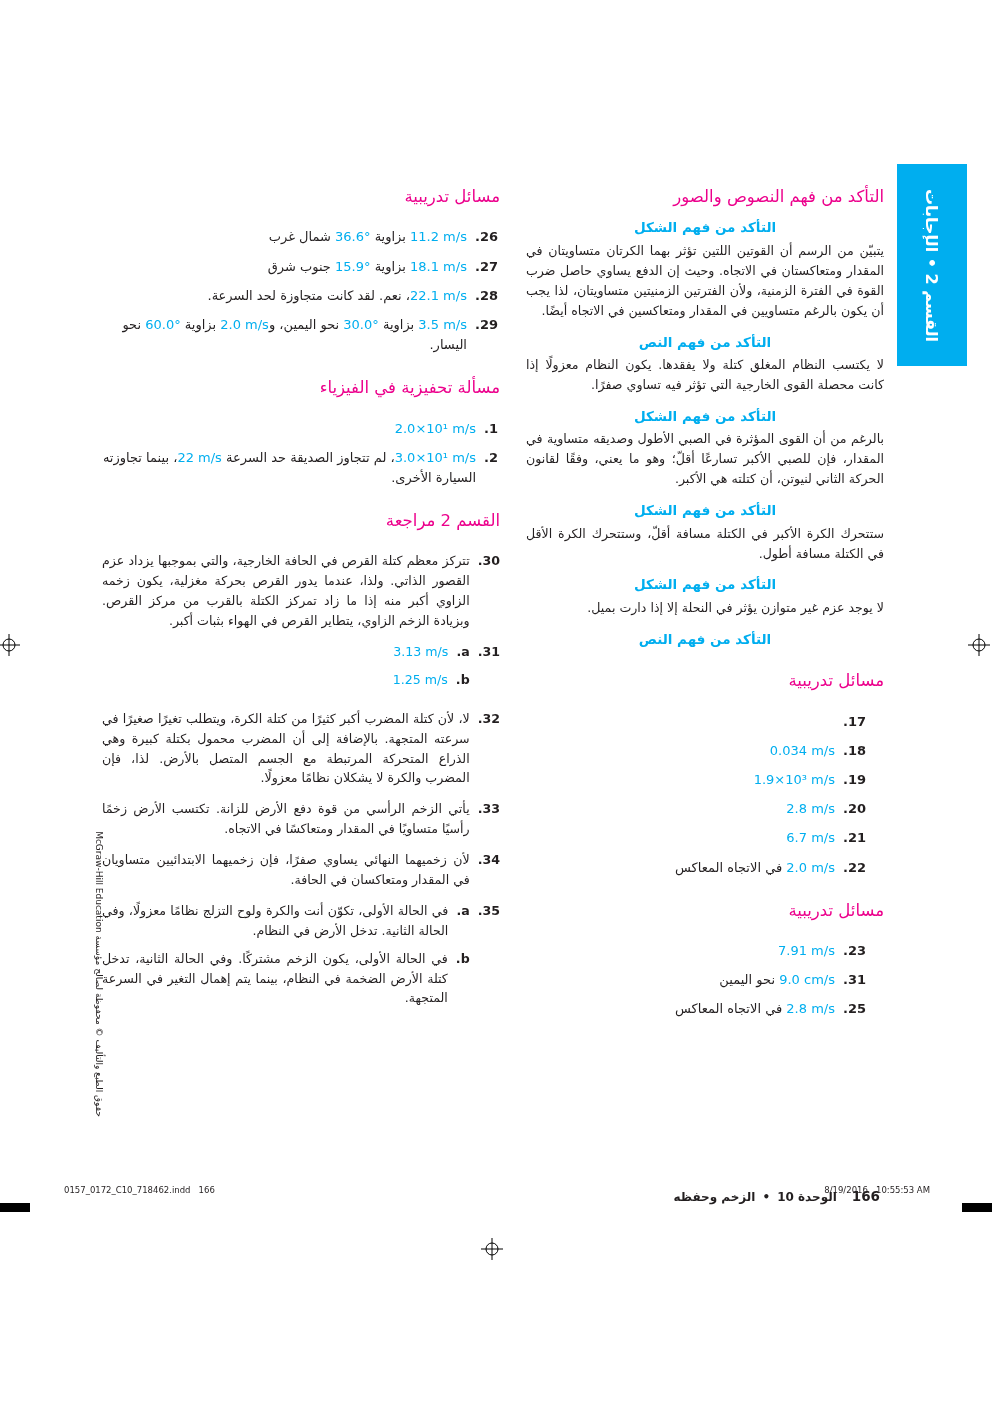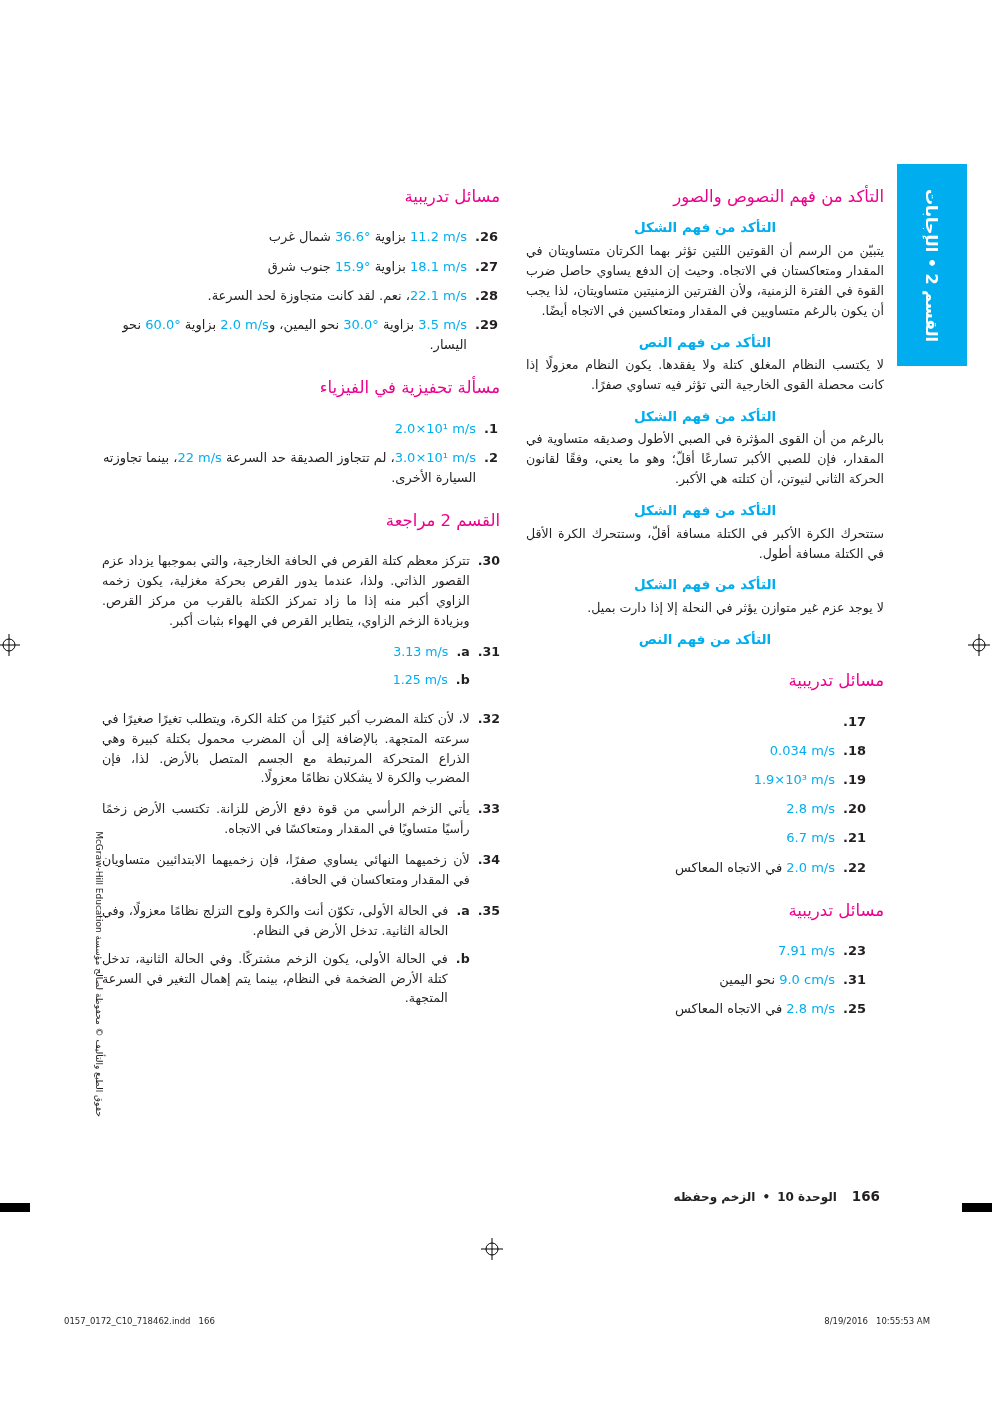--- a/index.html
+++ b/index.html
@@ -99,21 +99,21 @@
     position:absolute;top:1156px;right:112px;
     display:flex;align-items:baseline;gap:7px;
     direction:rtl;font-size:12px;
   }
   .pf-num{font-weight:bold;font-size:13.5px;margin-left:8px;margin-top:32px;}
   .pf-unit{font-weight:bold;}
   .pf-bullet{font-weight:bold;}
   .pf-rest{font-weight:bold;}
   
   .print-footer{
-    position:absolute;top:1316px;
+    position:absolute;top:1185px;
     font-size:8.5px;color:var(--ink);
     direction:ltr;white-space:pre;
   }
   .print-footer.pf-left{left:64px;}
   .print-footer.pf-right{right:62px;}
 </style>
 </head>
 <body>
 
 <div class="page">

